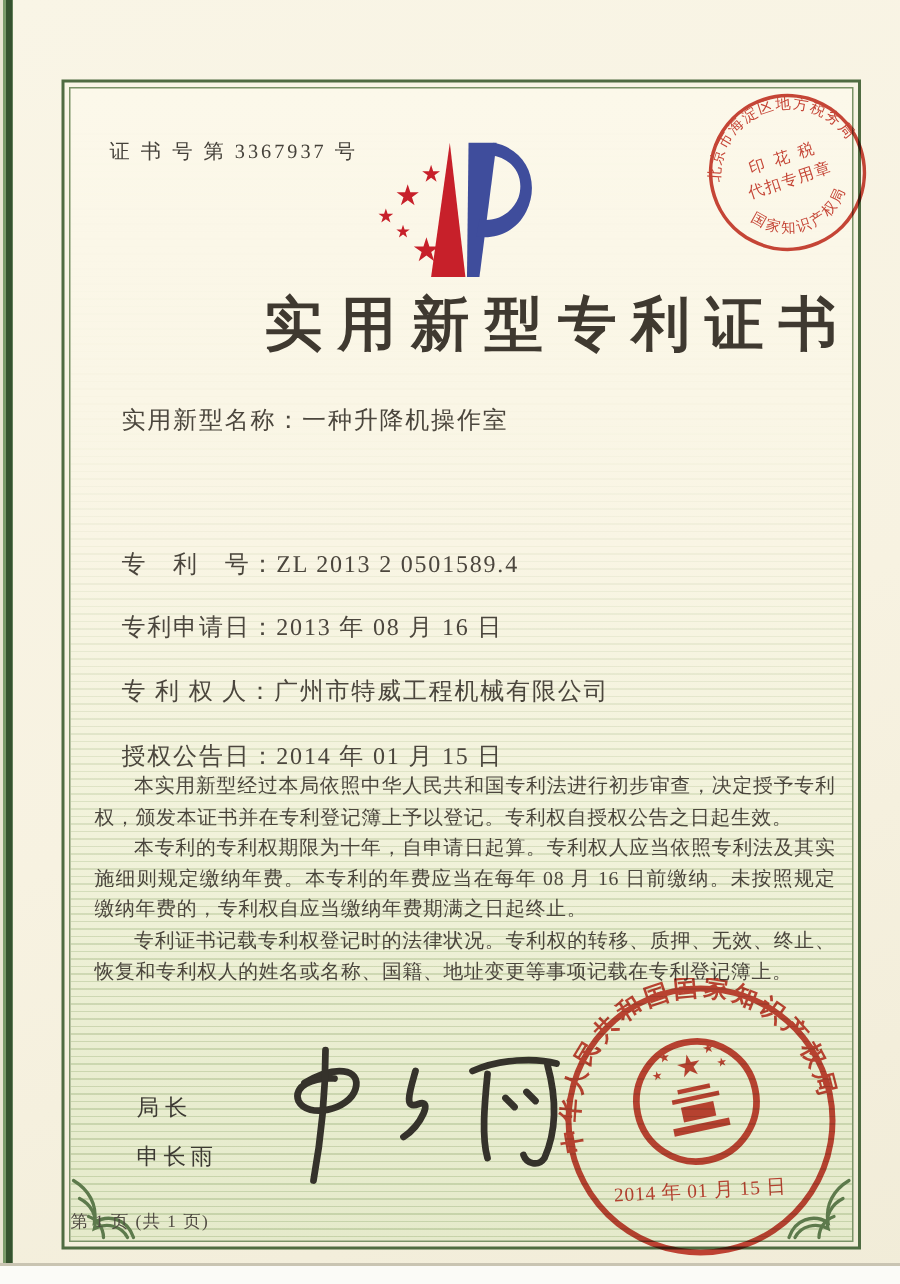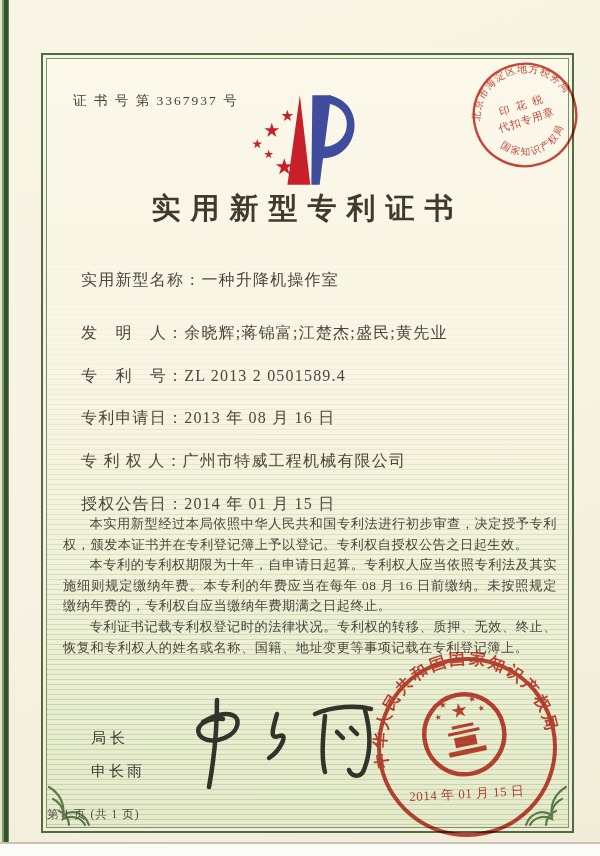--- a/index.html
+++ b/index.html
@@ -16,22 +16,22 @@
     border:2px solid #4f6b41;z-index:1;}
   .frame-inner{position:absolute;inset:3px;border:1px solid #7a9267;
     background:linear-gradient(180deg,#fcf8ea 0%,#f9f5e4 40%,#f1f2da 65%,#e9edd0 85%,#e5eacb 100%);}
   .guilloche{position:absolute;inset:0;z-index:0;
     background-image:repeating-linear-gradient(180deg,rgba(125,155,90,.33) 0 1px,rgba(0,0,0,0) 1px 5px);
     -webkit-mask-image:linear-gradient(180deg,rgba(0,0,0,0) 0%,rgba(0,0,0,.05) 30%,rgba(0,0,0,.45) 55%,rgba(0,0,0,.8) 75%,rgba(0,0,0,.9) 100%);
     mask-image:linear-gradient(180deg,rgba(0,0,0,0) 0%,rgba(0,0,0,.05) 30%,rgba(0,0,0,.45) 55%,rgba(0,0,0,.8) 75%,rgba(0,0,0,.9) 100%);}
   .corner-flourish{position:absolute;z-index:0;color:#5d7a4c;}
   .cert-number{position:absolute;left:26px;top:33px;font-size:13.5px;letter-spacing:2px;color:#45413a;z-index:1;}
   .logo{position:absolute;left:198px;top:30px;z-index:1;}
-  .title{position:absolute;left:0;right:0;top:130px;text-align:center;
-    font-size:29px;font-weight:600;letter-spacing:10px;color:#3f3930;z-index:1;font-family:Liberation Mono, monospace;}
+  .title{position:absolute;left:0;right:0;top:130px;text-align:right;
+    font-size:39px;font-weight:600;letter-spacing:10px;color:#3f3930;z-index:1;font-family:Liberation Mono, monospace;}
   .field{position:absolute;left:34px;right:20px;font-size:16px;letter-spacing:1.2px;
     color:#4b463d;white-space:pre-wrap;z-index:1;}
   .paragraphs{position:absolute;left:16px;width:494px;top:455px;z-index:1;font-family:Liberation Serif, serif;}
   .paragraphs p{margin:0;font-size:13.2px;line-height:20.6px;letter-spacing:.5px;
     color:#4b463d;text-align:justify;text-indent:2em;}
   .sig-title{position:absolute;left:44px;top:670px;font-size:15px;letter-spacing:4px;color:#3d3a33;z-index:1;}
   .sig-name{position:absolute;left:44px;top:703px;font-size:15px;letter-spacing:3px;color:#3d3a33;z-index:1;text-align:center;}
   .sig-svg{position:absolute;left:118px;top:633px;z-index:1;}
   .footer{position:absolute;left:0;right:0;top:748px;text-align:left;
     font-size:11.5px;letter-spacing:1px;color:#504b42;z-index:1;}
@@ -81,21 +81,20 @@
           <use href="#star" transform="translate(25,40) scale(7.5)"></use>
           <use href="#star" transform="translate(11,53) scale(5)"></use>
           <use href="#star" transform="translate(22,63) scale(4.5)"></use>
           <use href="#star" transform="translate(37,75) scale(8.5)"></use>
         </g>
       </svg>
 
       <div class="title">实用新型专利证书</div>
 
       <div class="field" style="top:211px"><span>实用新型名称：</span><span>一种升降机操作室</span></div>
-      <div class="field" style="top:264px"><span>发　明　人：</span><span>余晓辉;蒋锦富;江楚杰;盛民;黄先业</span></div>
       <div class="field" style="top:307px"><span>专　利　号：</span><span>ZL 2013 2 0501589.4</span></div>
       <div class="field" style="top:349px"><span>专利申请日：</span><span>2013 年 08 月 16 日</span></div>
       <div class="field" style="top:392px"><span>专 利 权 人：</span><span>广州市特威工程机械有限公司</span></div>
       <div class="field" style="top:435px"><span>授权公告日：</span><span>2014 年 01 月 15 日</span></div>
 
       <div class="paragraphs">
         <p>本实用新型经过本局依照中华人民共和国专利法进行初步审查，决定授予专利权，颁发本证书并在专利登记簿上予以登记。专利权自授权公告之日起生效。</p>
         <p>本专利的专利权期限为十年，自申请日起算。专利权人应当依照专利法及其实施细则规定缴纳年费。本专利的年费应当在每年 08 月 16 日前缴纳。未按照规定缴纳年费的，专利权自应当缴纳年费期满之日起终止。</p>
         <p>专利证书记载专利权登记时的法律状况。专利权的转移、质押、无效、终止、恢复和专利权人的姓名或名称、国籍、地址变更等事项记载在专利登记簿上。</p>
       </div>

